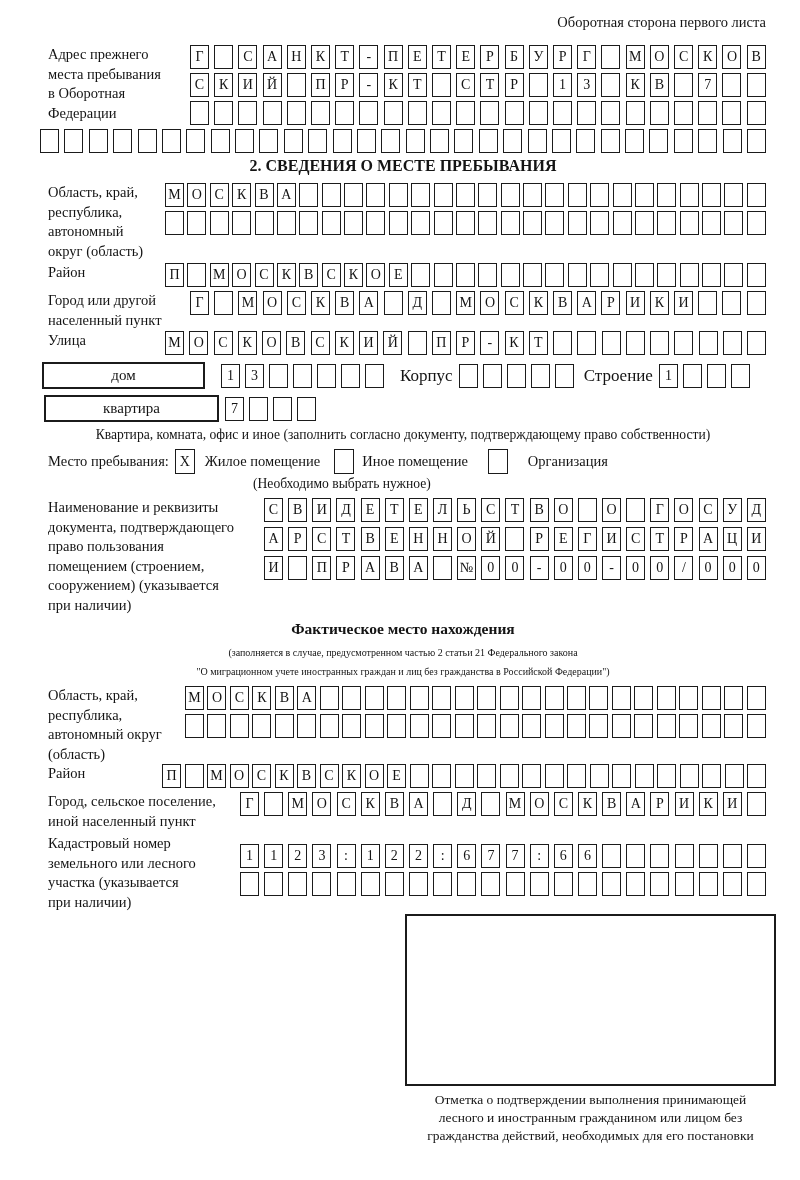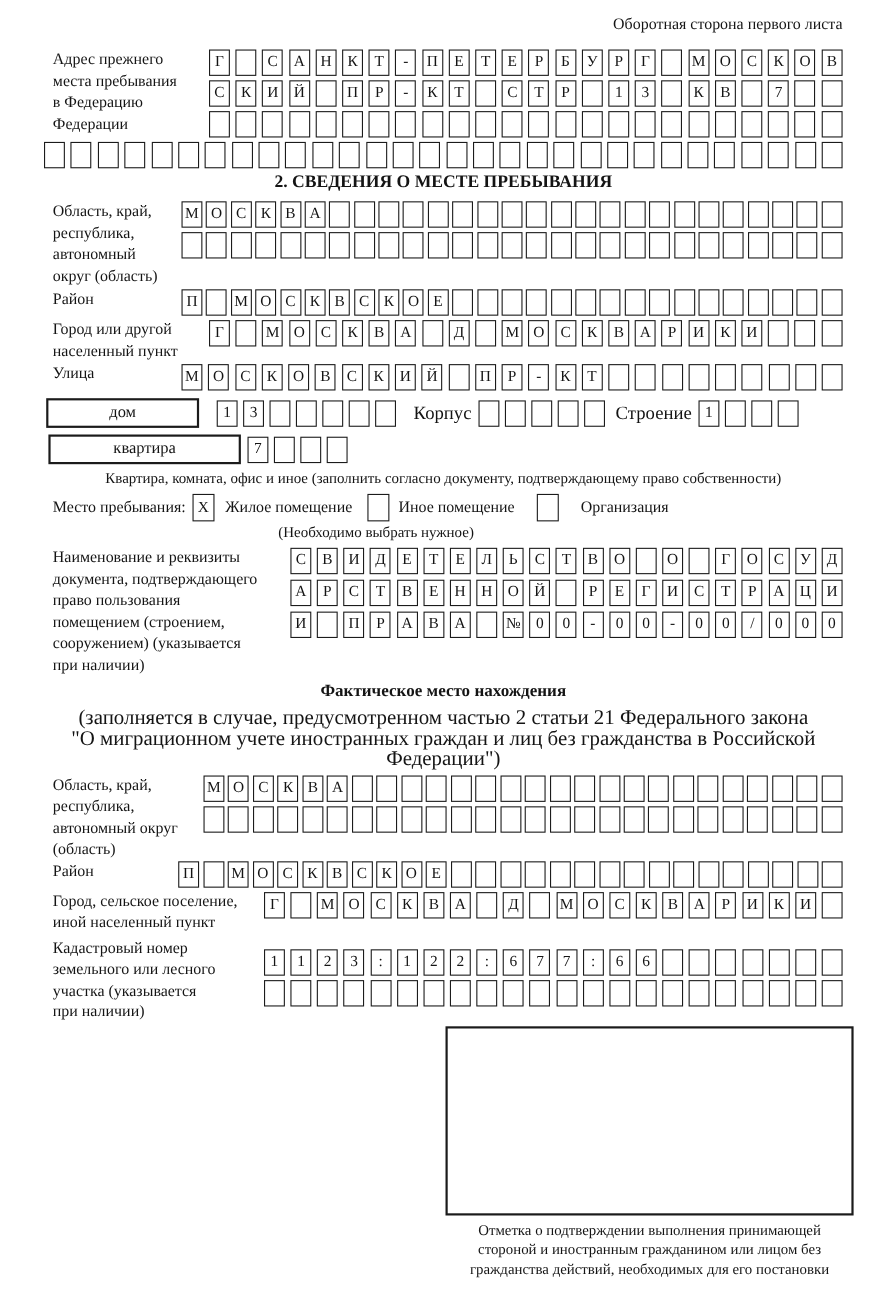--- a/index.html
+++ b/index.html
@@ -25,35 +25,35 @@
 
   h2.s2title{font-size:16px;font-weight:bold;text-align:center;margin:1px 0 8px 0;}
 
   .region-field{min-height:80px;margin-bottom:0;}
   .district-field,.street-field{min-height:28px;}
   .city-field{min-height:40px;}
 
   .house-row{display:flex;align-items:center;margin:3px 0 4px 0;}
   .wide-box{box-sizing:border-box;border:2px solid #1b1b1b;height:27px;
             display:flex;align-items:center;justify-content:center;font-size:15px;flex:none;background:#fff;}
-  .house-box{width:139px;margin-left:2px;}
+  .house-box{width:163px;margin-left:2px;}
   .apt-box{width:175px;margin-left:4px;}
   .inline-lbl{font-size:17px;flex:none;}
 
   .apt-row{display:flex;align-items:center;margin:6px 0 5px 0;}
 
   .stay-row{display:flex;align-items:center;font-size:14.5px;margin:6px 0 2px 0;}
   .stay-row .cell{width:20px;height:25px;}
   .choose-note{font-size:13.6px;margin:0 0 6px 213px;}
 
   .doc-field{min-height:116px;margin-bottom:2px;}
   .doc-field .cells{margin-bottom:5px;}
 
   .fact-title{font-size:15.5px;font-weight:bold;text-align:center;margin:6px 0 6px 0;}
-  .fact-sub{font-size:19px;text-align:center;line-height:18.5px;margin-bottom:5px;}
+  .fact-sub{font-size:10px;text-align:center;line-height:18.5px;margin-bottom:5px;}
 
   .fact-region{min-height:78px;}
   .fact-city{min-height:42px;}
   .cad-field{min-height:78px;}
   .cad-field .rows{padding-top:10px;}
 
   .stamp-wrap{margin-left:365px;width:371px;margin-top:2px;}
   .stamp-box{box-sizing:border-box;height:172px;border:2px solid #1b1b1b;background:#fff;}
   .stamp-caption{text-align:center;font-size:13.5px;line-height:17.8px;margin-top:5px;white-space:nowrap;}
 </style>
@@ -61,21 +61,21 @@
 <body>
 
 <div class="page">
 
   <div class="backside-note">Оборотная сторона первого листа</div>
 
   <section class="field">
     <div class="flabel">
         <div>Адрес прежнего</div>
         <div>места пребывания</div>
-        <div>в Федерацию</div>
+        <div>в Оборотная</div>
         <div>Федерации</div>
       </div>
     <div class="cells ml150">
         <span class="cell">Г</span>
         <span class="cell"></span>
         <span class="cell">С</span>
         <span class="cell">А</span>
         <span class="cell">Н</span>
         <span class="cell">К</span>
         <span class="cell">Т</span>
@@ -670,18 +670,18 @@
           <span class="cell"></span>
           <span class="cell"></span>
         </div>
     </div>
   </div>
 
   <div class="stamp-wrap">
     <div class="stamp-box"></div>
     <div class="stamp-caption">
         <div>Отметка о подтверждении выполнения принимающей</div>
-        <div>стороной и иностранным гражданином или лицом без</div>
+        <div>лесного и иностранным гражданином или лицом без</div>
         <div>гражданства действий, необходимых для его постановки</div>
       </div>
   </div>
 
 </div>
 
 </body></html>

